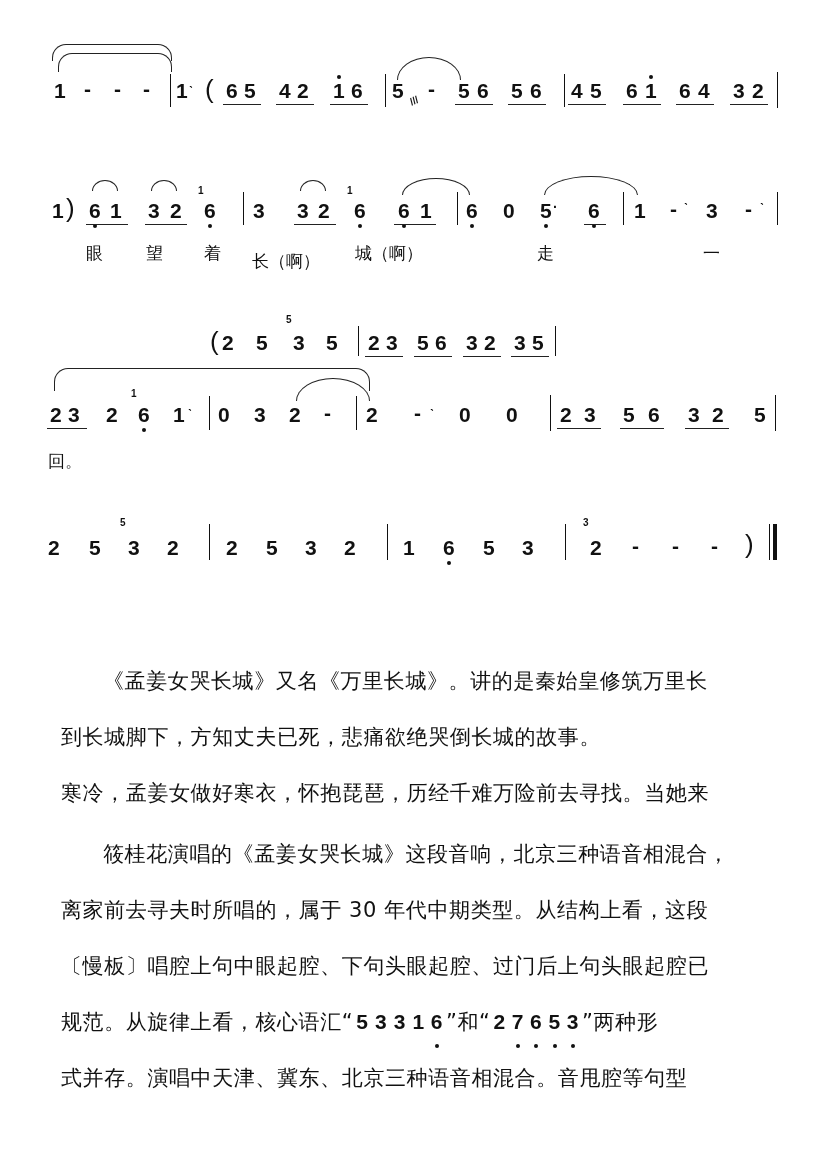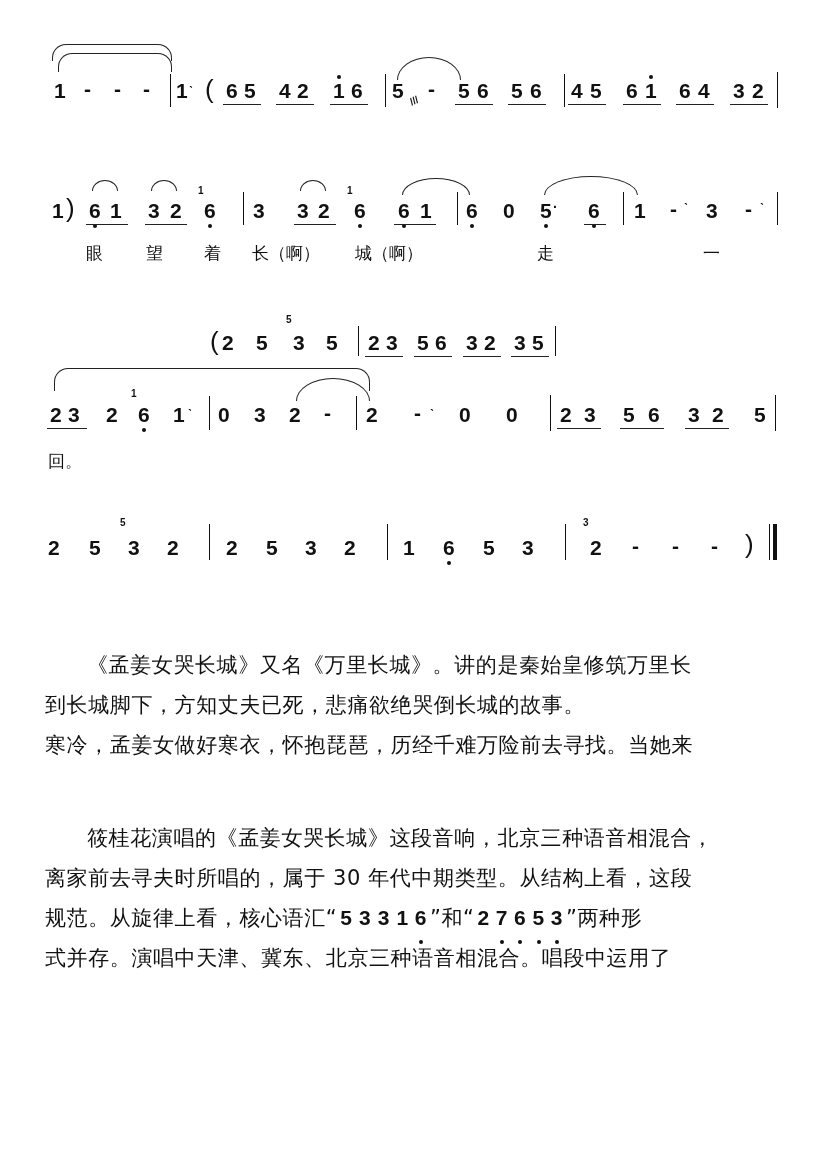--- a/index.html
+++ b/index.html
@@ -12,21 +12,21 @@
   .bar { position:absolute; width:0; border-left:1.6px solid #111; }
   .dbar { position:absolute; width:4px; background:#111; }
   .arc { position:absolute; border:1.6px solid #222; border-bottom:none; border-radius:50% 50% 0 0 / 100% 100% 0 0; }
   .flat { position:absolute; border-top:1.6px solid #222; border-left:1.6px solid #222; border-right:1.6px solid #222; border-radius:14px 14px 0 0; }
   .paren { position:absolute; font-size:26px; font-weight:normal; line-height:1; }
   .grace { position:absolute; font-size:10px; font-weight:bold; line-height:1; }
   .tick { position:absolute; font-size:14px; line-height:1; }
   .lyric { position:absolute; font-size:17px; font-family:"DejaVu Sans", sans-serif; line-height:1; }
   .para { position:absolute; left:45px; width:730px; font-size:21px; line-height:40px;
           font-family:"DejaVu Sans", sans-serif; letter-spacing:0.6px; }
-  .para p { margin:0; }
+  .para p { margin:16px; }
   .mini { position:relative; display:inline-block; font-weight:bold; font-family:"Liberation Sans", sans-serif; margin:0 3px; }
   .mini.dot::after { content:""; position:absolute; left:50%; bottom:-6px; width:4px; height:4px; margin-left:-2px; background:#111; border-radius:50%; }
 </style>
 </head>
 <body>
 
 <div>
   <div class="flat" style="left:52px;top:44px;width:118px;height:16px;"></div>
   <div class="flat" style="left:58px;top:53px;width:112px;height:18px;"></div>
   <span class="n" style="left:54px;top:80px;">1</span>
@@ -118,21 +118,21 @@
   <span class="n" style="left:670px;top:198px;">-</span>
   <span class="tick" style="left:684px;top:190px;">ˎ</span>
   <span class="n" style="left:706px;top:200px;">3</span>
   <span class="n" style="left:745px;top:198px;">-</span>
   <span class="tick" style="left:760px;top:190px;">ˎ</span>
   <div class="bar" style="left:777px;top:192px;height:33px;"></div>
 
   <span class="lyric" style="left:86px;top:245px;">眼</span>
   <span class="lyric" style="left:146px;top:245px;">望</span>
   <span class="lyric" style="left:204px;top:245px;">着</span>
-  <span class="lyric" style="left:252px;top:245px;">长（啊）</span>
+  <span class="lyric" style="left:252px;top:253px;">长（啊）</span>
   <span class="lyric" style="left:355px;top:245px;text-align:right;">城（啊）</span>
   <span class="lyric" style="left:537px;top:245px;">走</span>
   <span class="lyric" style="left:703px;top:245px;">一</span>
 </div>
 
 <div>
   <span class="paren" style="left:210px;top:328px;">(</span>
   <span class="n" style="left:222px;top:332px;">2</span>
   <span class="n" style="left:256px;top:332px;">5</span>
   <span class="grace" style="left:286px;top:315px;">5</span>
@@ -223,17 +223,18 @@
 
 <div class="para" style="top:645px;">
   <p style="text-indent:42px;">《孟姜女哭长城》又名《万里长城》。讲的是秦始皇修筑万里长</p>
   <p>到长城脚下，方知丈夫已死，悲痛欲绝哭倒长城的故事。</p>
   <p>寒冷，孟姜女做好寒衣，怀抱琵琶，历经千难万险前去寻找。当她来</p>
 </div>
 
 <div class="para" style="top:818px;">
   <p style="text-indent:42px;">筱桂花演唱的《孟姜女哭长城》这段音响，北京三种语音相混合，</p>
   <p>离家前去寻夫时所唱的，属于 30 年代中期类型。从结构上看，这段</p>
+  <p>〔慢板〕唱腔上句中眼起腔、下句头眼起腔、过门后上句头眼起腔已</p>
   <p>
     <span>规范。从旋律上看，核心语汇“</span><span class="mini">5 3 3 1 </span><span class="mini dot">6</span><span>”和“</span><span class="mini">2 </span><span class="mini dot">7</span><span class="mini dot">6</span><span class="mini dot">5</span><span class="mini dot">3</span><span>”两种形</span>
   </p>
-  <p>式并存。演唱中天津、冀东、北京三种语音相混合。唱段中运用了</p>
+  <p>式并存。演唱中天津、冀东、北京三种语音相混合。音甩腔等句型</p>
 </div>
 
 </body></html>

